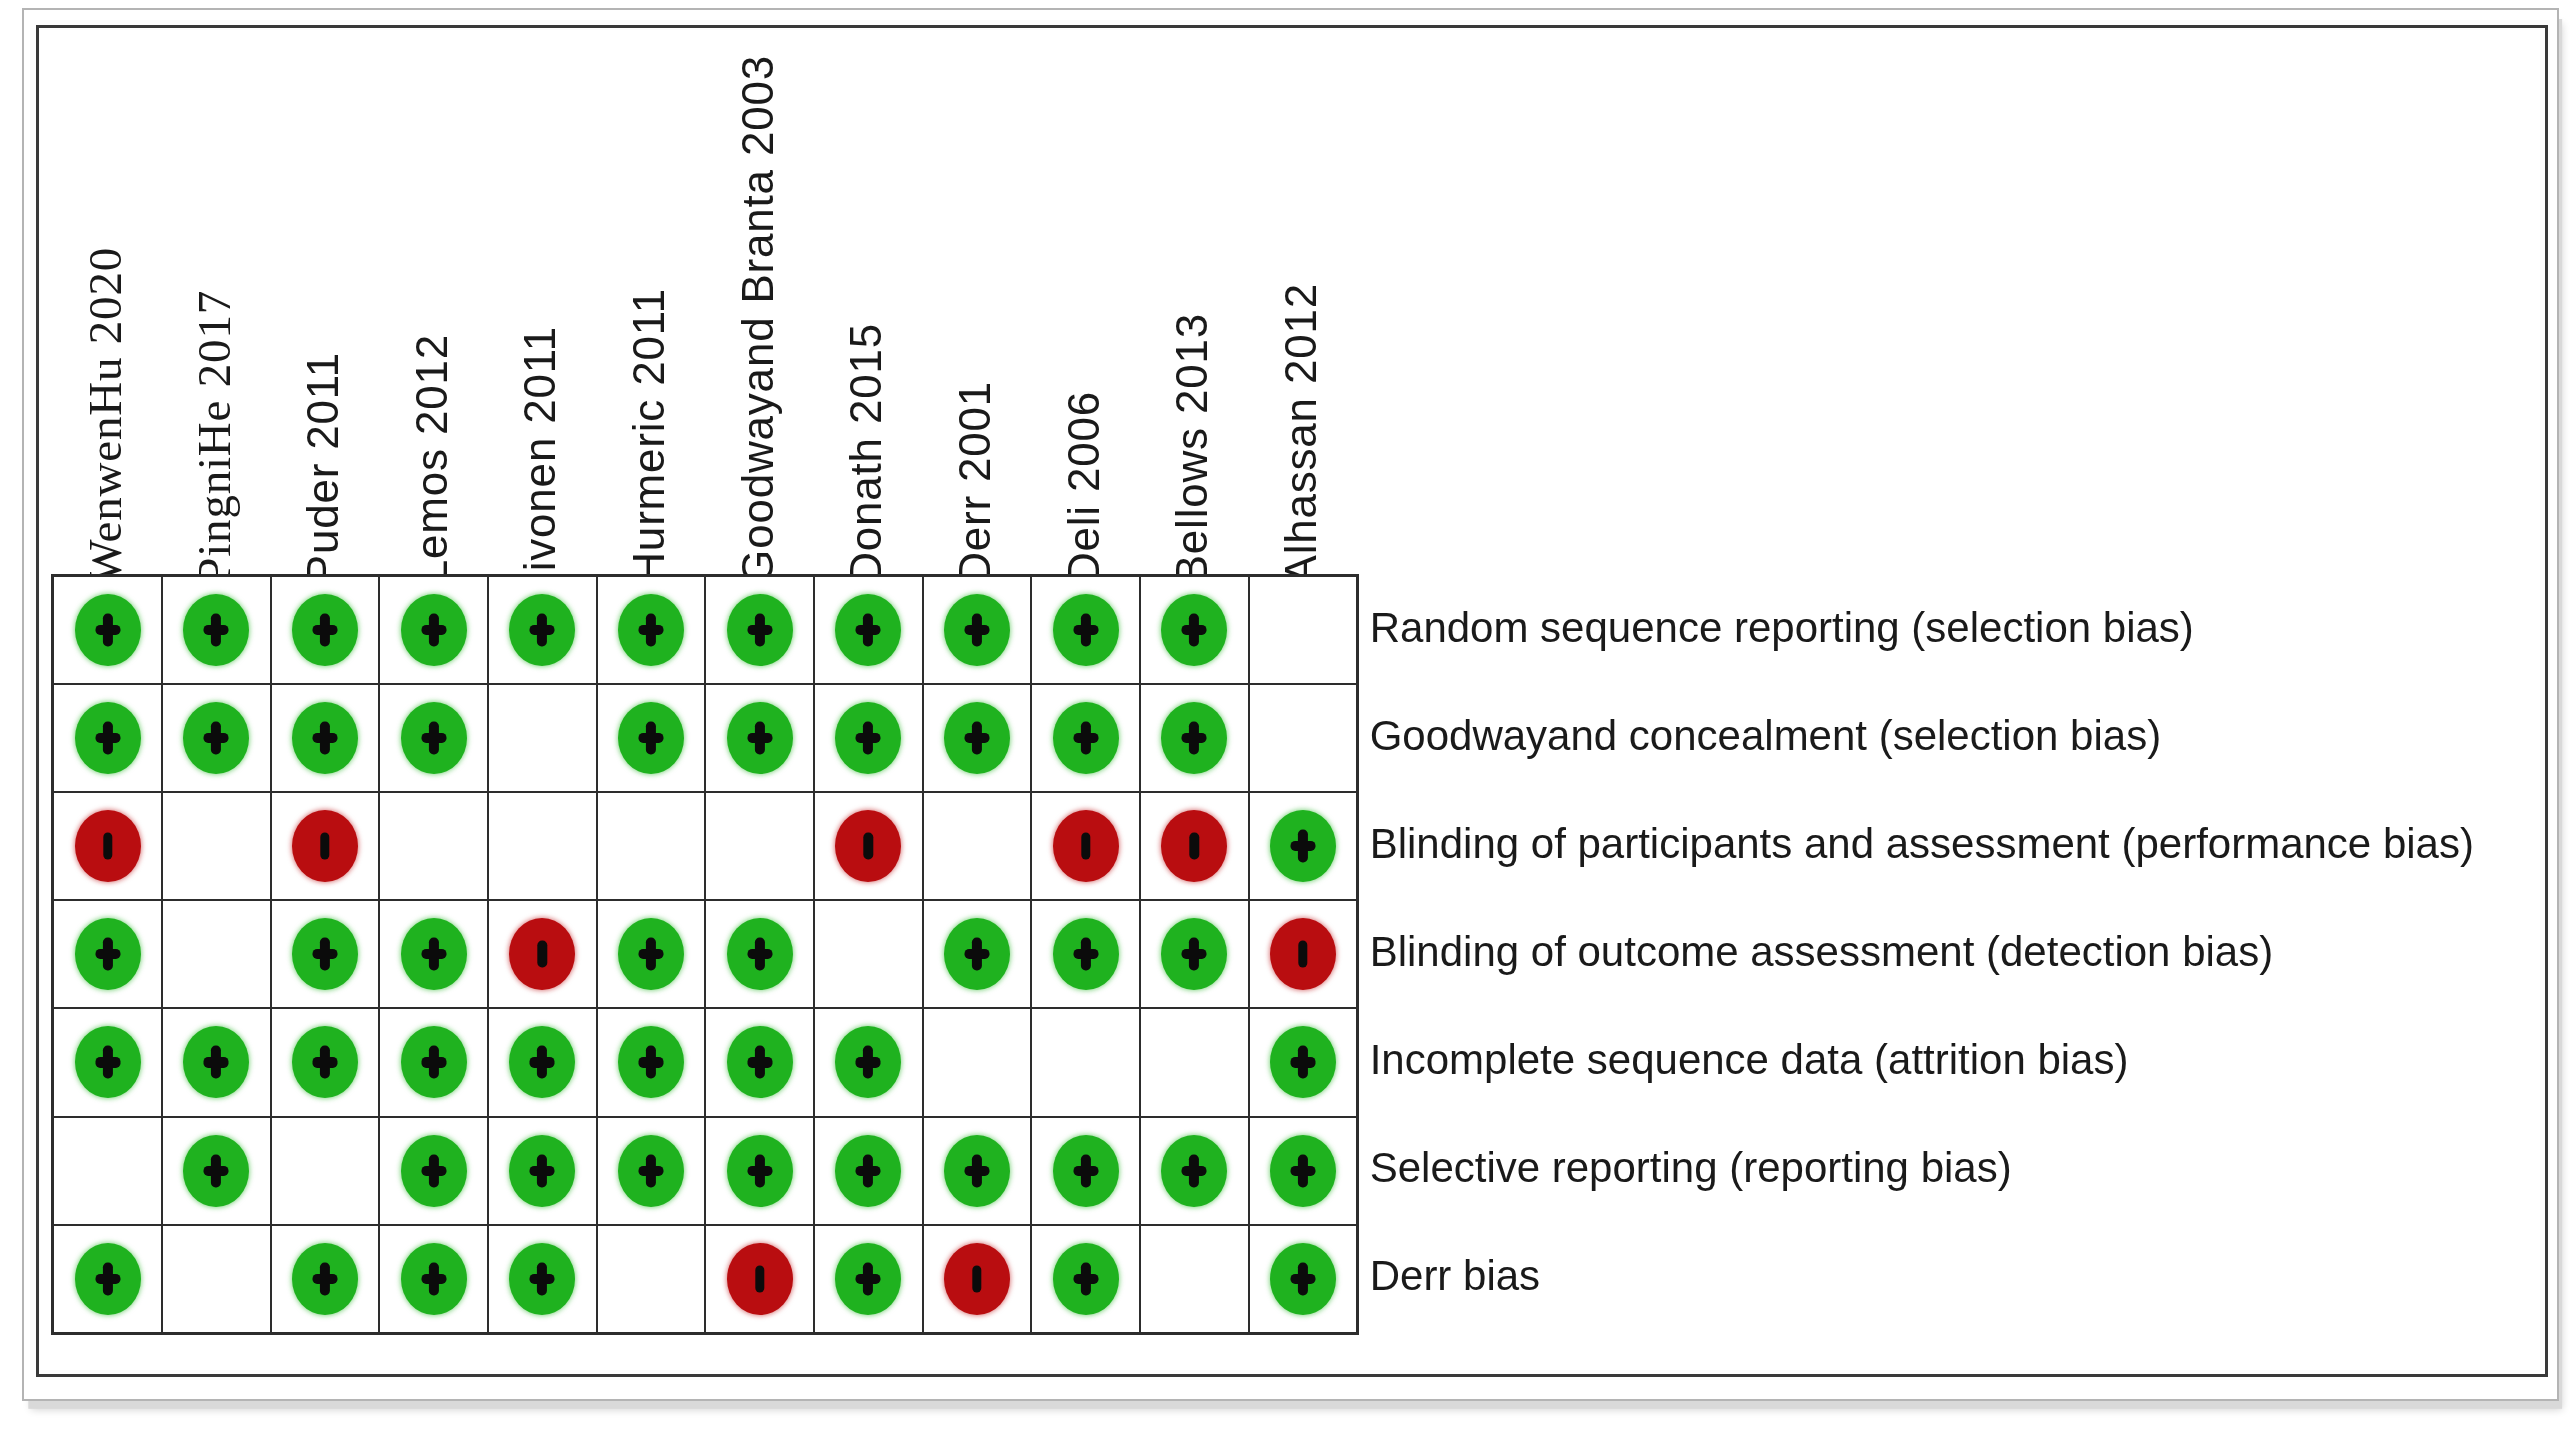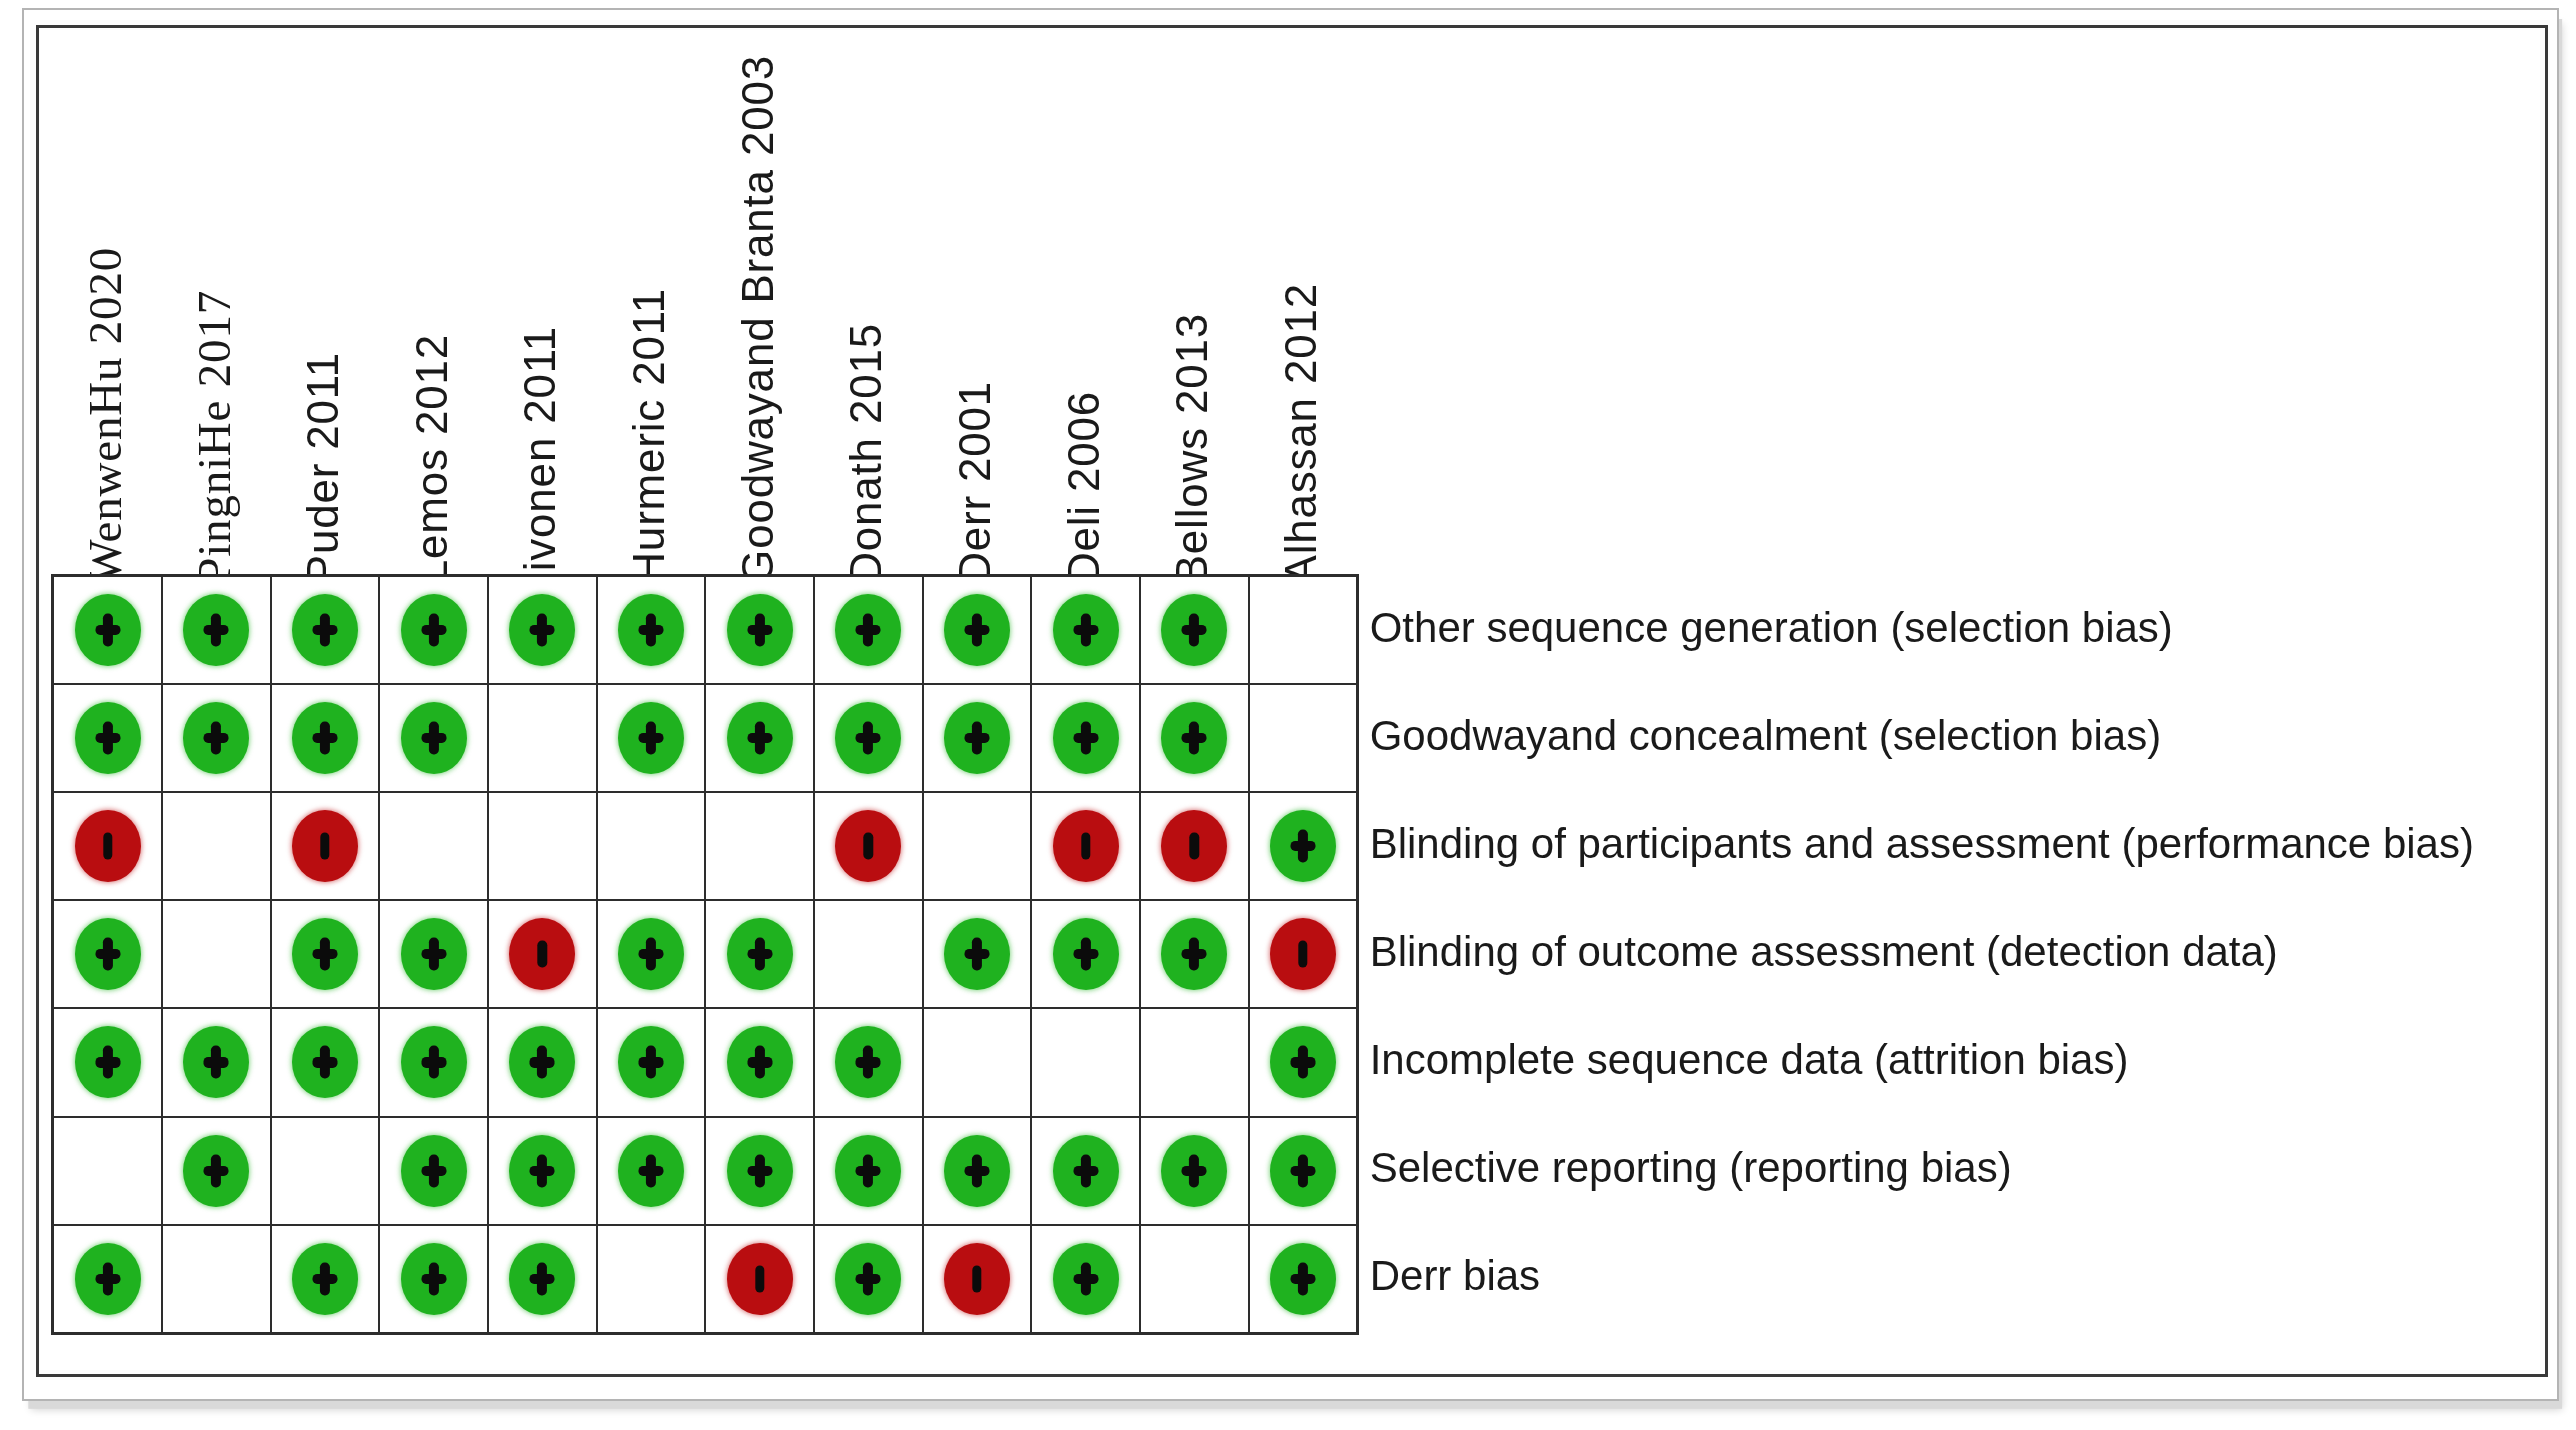--- a/index.html
+++ b/index.html
@@ -553,24 +553,24 @@
           </div>
           <div class="cell"></div>
           <div class="cell">
             <div class="circle green">
               <span class="bar-v"></span>
               <span class="bar-h"></span>
             </div>
           </div>
         </div>
       <div id="row-labels">
-          <div class="row-label" style="top: 546px; height: 108px;">Other sequence generation (selection bias)</div>
+          <div class="row-label" style="top: 546px; height: 108px;">Random sequence reporting (selection bias)</div>
           <div class="row-label" style="top: 654px; height: 108px;">Goodwayand concealment (selection bias)</div>
           <div class="row-label" style="top: 762px; height: 108px;">Blinding of participants and assessment (performance bias)</div>
-          <div class="row-label" style="top: 870px; height: 108px;">Blinding of outcome assessment (detection data)</div>
+          <div class="row-label" style="top: 870px; height: 108px;">Blinding of outcome assessment (detection bias)</div>
           <div class="row-label" style="top: 978px; height: 108px;">Incomplete sequence data (attrition bias)</div>
           <div class="row-label" style="top: 1086px; height: 108px;">Selective reporting (reporting bias)</div>
           <div class="row-label" style="top: 1194px; height: 108px;">Derr bias</div>
         </div>
     </div>
   </div>
 </div>
 
 
 </body></html>

